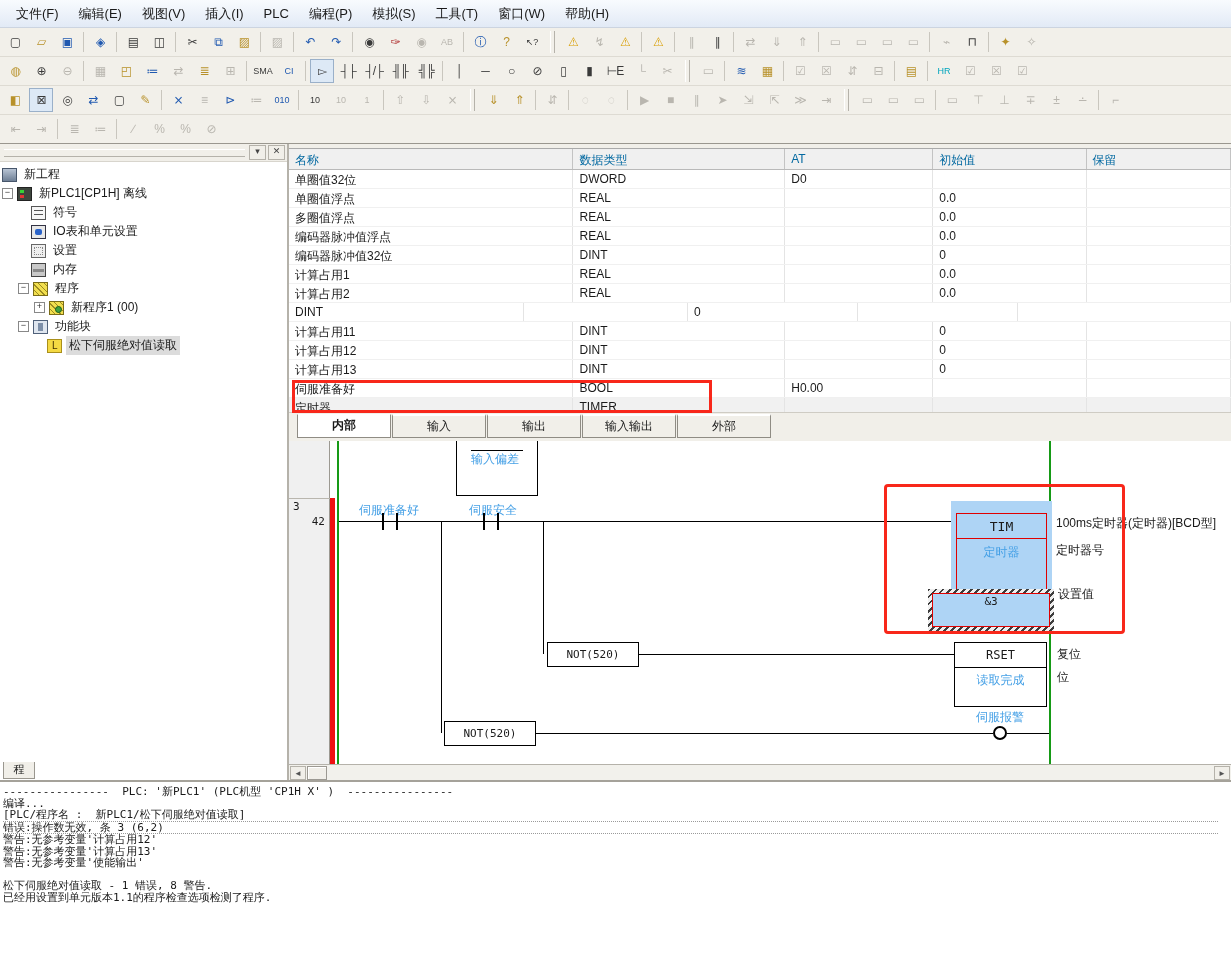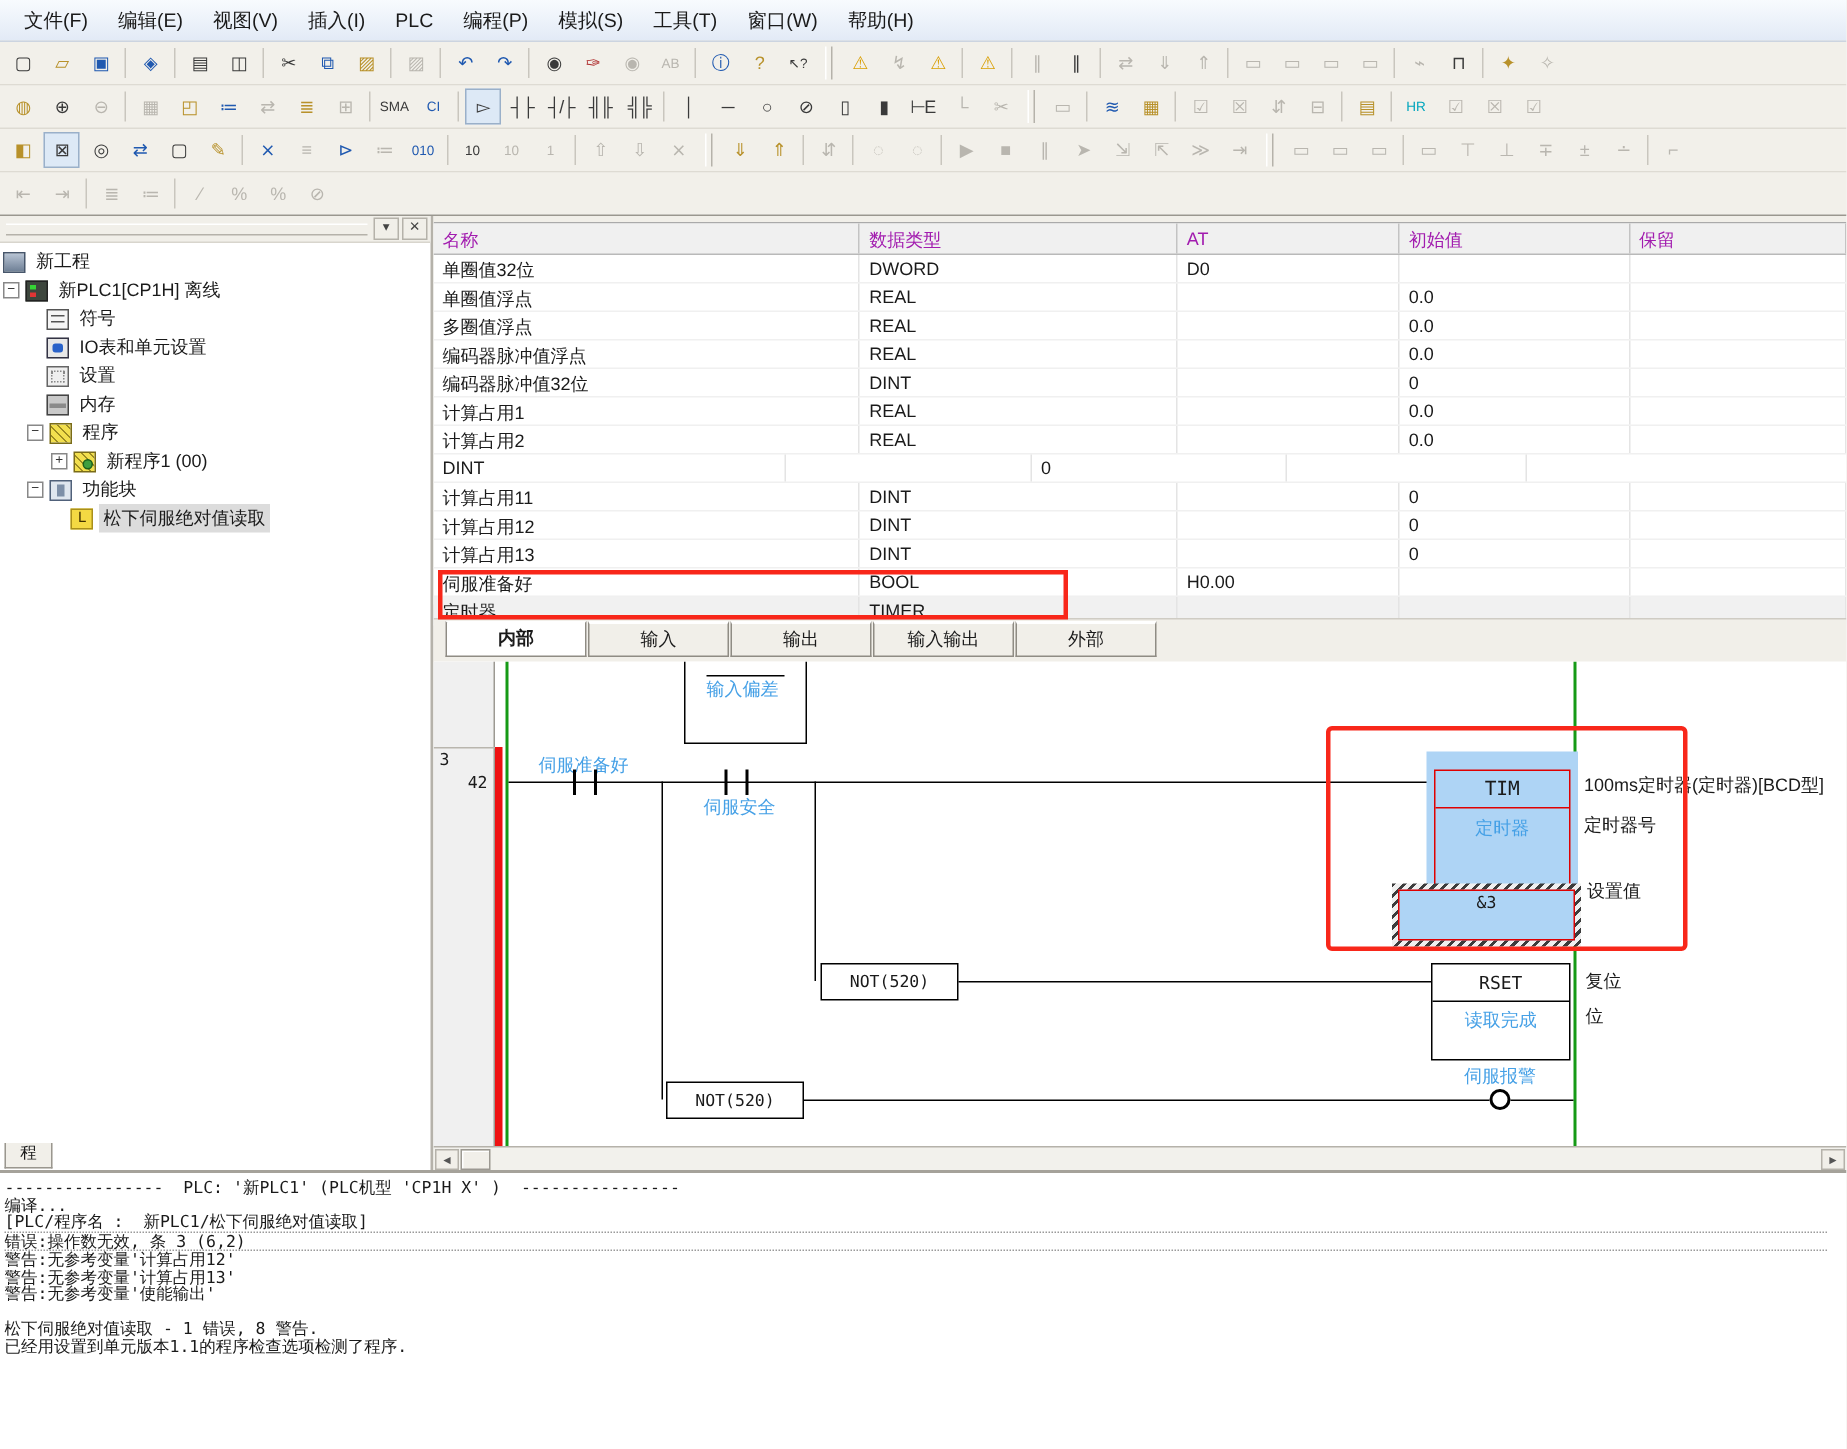--- a/index.html
+++ b/index.html
@@ -49,21 +49,21 @@
   .ti-fbitem{background:#f4d943;border:1px solid #a98f1b;}
   .ti-fbitem::before{content:"L";position:absolute;left:4px;top:0;font-size:10px;color:#403000;}
   .tlabel{padding:1px 3px;}
   .tlabel.sel{background:#dcdcdc;}
   .treetab{position:absolute;left:3px;bottom:2px;width:30px;height:16px;border:1px solid #9a978f;border-top:none;
            background:#f1efe9;text-align:center;font-size:11px;line-height:15px;}
   
   #rightpane{position:absolute;left:289px;top:0;width:942px;height:637px;background:#f1efe9;overflow:hidden;}
   #vartable{position:absolute;left:0;top:4px;width:942px;height:254px;background:#fff;border-top:1px solid #aaa;}
   .vhead{display:flex;height:20px;background:#f0f0f0;border-bottom:1px solid #b9b9b9;}
-  .vhead .hc{border-right:1px solid #c3c3c3;box-sizing:border-box;padding:3px 0 0 6px;font-size:12px;color:#a21caf;}
+  .vhead .hc{border-right:1px solid #c3c3c3;box-sizing:border-box;padding:3px 0 0 6px;font-size:12px;color:#0369a1;}
   .vrow{display:flex;height:18px;border-bottom:1px solid #f0f0f0;}
   .vrow .c{border-right:1px solid #e4e4e4;box-sizing:border-box;padding:2px 0 0 6px;font-size:12px;white-space:nowrap;overflow:hidden;}
   .vrow.hl{background:#f1f1f1;}
   .redbox{position:absolute;border:3px solid #f8271a;pointer-events:none;z-index:30;}
   
   #tabstrip{position:absolute;left:0;top:268px;width:942px;height:28px;background:#f1efe9;border-top:1px solid #cfccc4;}
   .vtab{position:absolute;top:1px;height:24px;width:94px;background:#f1efe9;border:1px solid #8f8c84;
         border-top:2px solid #fff;box-sizing:border-box;text-align:center;font-size:12px;line-height:21px;}
   .vtab.active{background:#fff;font-weight:bold;border-top:1px solid #fff;}
   
@@ -475,21 +475,21 @@
         </div>
 
         <div class="hline" style="left:50px;top:80px;width:617px;"></div>
 
         <div class="abs bluetxt" style="left:58px;top:61px;width:84px;text-align:center;font-size:12px;">伺服准备好</div>
         <div class="abs" style="left:93px;top:72px;width:16px;height:17px;">
           <div class="vline" style="left:0;top:0;height:17px;width:2px;"></div>
           <div class="vline" style="left:14px;top:0;height:17px;width:2px;"></div>
         </div>
 
-        <div class="abs bluetxt" style="left:169px;top:61px;width:70px;text-align:center;font-size:12px;margin-top:28px;">伺服安全</div>
+        <div class="abs bluetxt" style="left:169px;top:61px;width:70px;text-align:center;font-size:12px;">伺服安全</div>
         <div class="abs" style="left:194px;top:72px;width:16px;height:17px;">
           <div class="vline" style="left:0;top:0;height:17px;width:2px;"></div>
           <div class="vline" style="left:14px;top:0;height:17px;width:2px;"></div>
         </div>
 
         <div class="vline" style="left:152px;top:80px;height:212px;"></div>
         <div class="vline" style="left:254px;top:80px;height:133px;"></div>
 
         <div class="abs" style="left:662px;top:60px;width:101px;height:127px;background:#aed4f5;"></div>
         <div class="abs" style="left:667px;top:72px;width:91px;height:115px;border:1px solid #e00000;box-sizing:border-box;">

